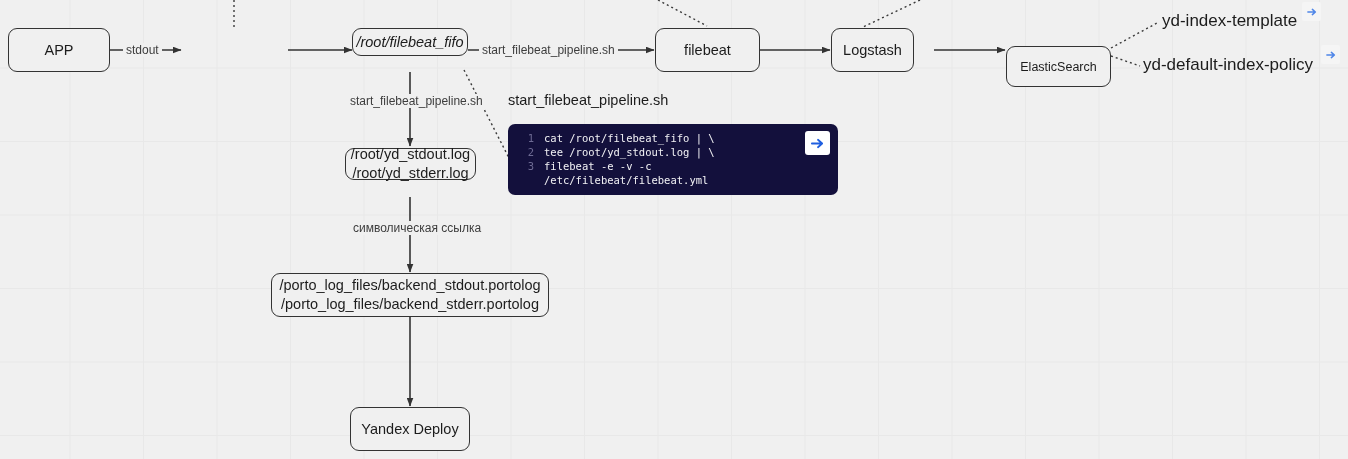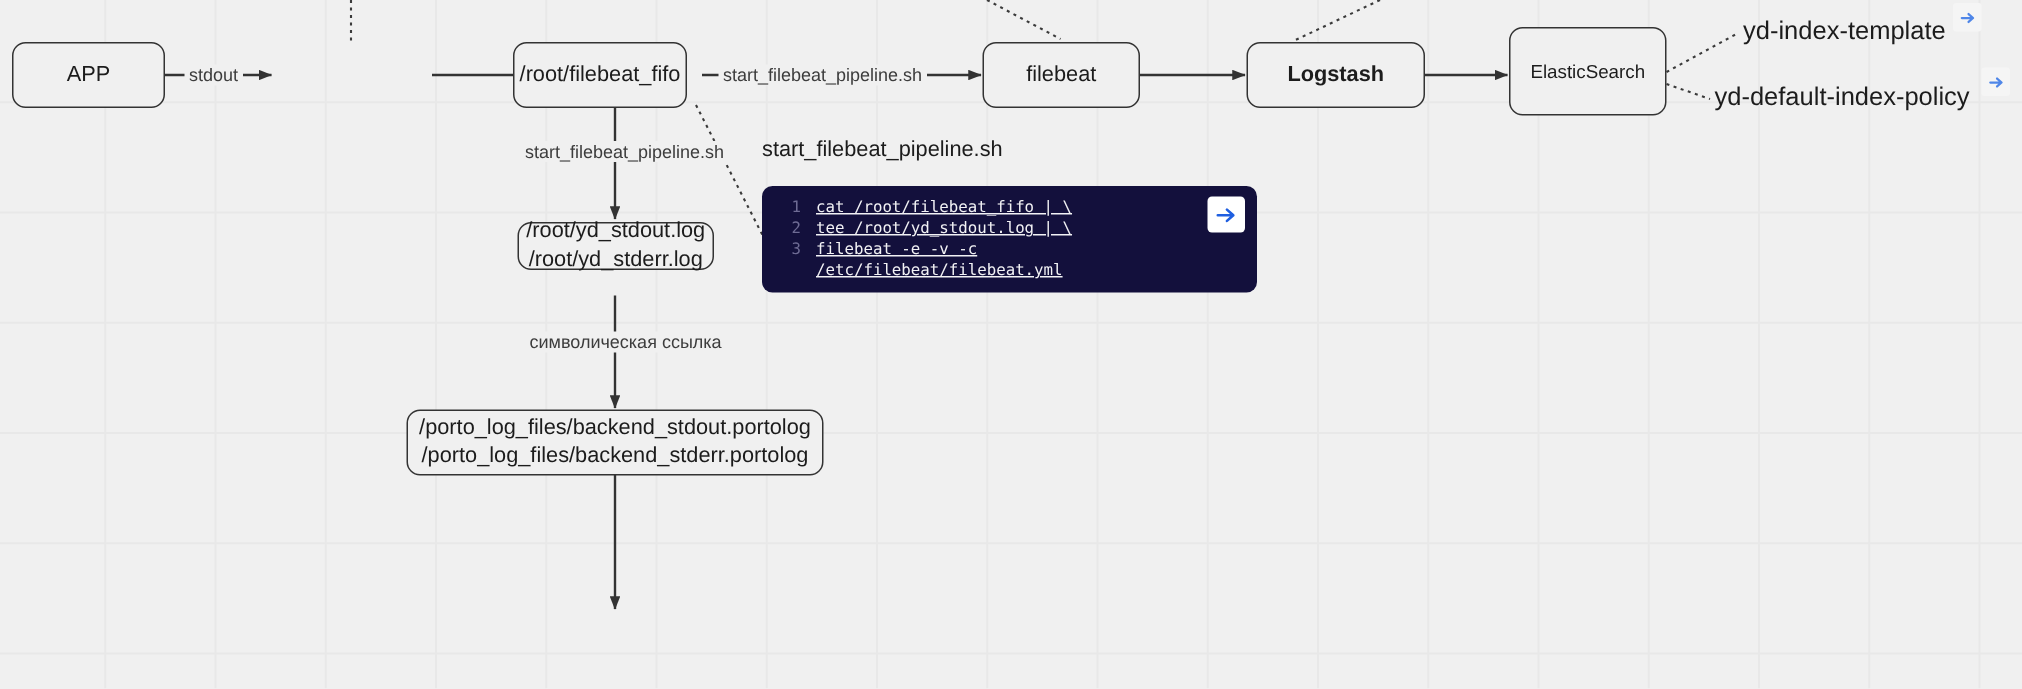--- a/index.html
+++ b/index.html
@@ -103,21 +103,20 @@
     width: 36px;
     text-align: right;
     color: #6e6b94;
     flex: 0 0 36px;
     padding-right: 10px;
     box-sizing: border-box;
   }
   .ctext {
     color: #f2f2f5;
     white-space: pre;
-    text-decoration: underline;
   }
   .code-copy-btn {
     position: absolute;
     right: 8px;
     top: 7px;
     width: 25px;
     height: 24px;
     background: #ffffff;
     border-radius: 3px;
     display: flex;
@@ -159,46 +158,49 @@
     <line x1="1111" y1="48" x2="1157" y2="23" stroke="#3a3a3a" stroke-width="1.4" stroke-dasharray="2 3"></line>
     <line x1="1111" y1="56" x2="1140" y2="66" stroke="#3a3a3a" stroke-width="1.4" stroke-dasharray="2 3"></line>
     <line x1="464" y1="70" x2="510" y2="160" stroke="#3a3a3a" stroke-width="1.4" stroke-dasharray="2 3"></line>
   </svg>
 
   <div class="node" style="left:8px; top:28px; width:102px; height:44px;">
     <span>APP</span>
   </div>
 
 
-  <div class="node" style="left:342px; top:28px; width:116px; height:44px;">
+  <div class="node" style="left:352px; top:28px; width:116px; height:28px;font-style:italic;">
     <span>/root/filebeat_fifo</span>
   </div>
 
   <div class="node" style="left:655px; top:28px; width:105px; height:44px;">
     <span>filebeat</span>
   </div>
 
-  <div class="node" style="left:831px; top:28px; width:119px; height:44px;font-weight:bold;">
+  <div class="node" style="left:831px; top:28px; width:83px; height:44px;">
     <span>Logstash</span>
   </div>
 
-  <div class="node small-label" style="left:1006px; top:18px; width:105px; height:59px;">
+  <div class="node small-label" style="left:1006px; top:46px; width:105px; height:41px;">
     <span>ElasticSearch</span>
   </div>
 
   <div class="node" style="left:345px; top:148px; width:131px; height:32px;">
     <span>/root/yd_stdout.log</span>
     <span>/root/yd_stderr.log</span>
   </div>
 
   <div class="node" style="left:271px; top:273px; width:278px; height:44px;">
     <span>/porto_log_files/backend_stdout.portolog</span>
     <span>/porto_log_files/backend_stderr.portolog</span>
   </div>
 
+  <div class="node" style="left:350px; top:407px; width:120px; height:44px;">
+    <span>Yandex Deploy</span>
+  </div>
 
   <div class="edge-label" style="left:123px; top:43px;">stdout</div>
   <div class="edge-label" style="left:479px; top:43px;">start_filebeat_pipeline.sh</div>
   <div class="edge-label" style="left:347px; top:94px;">start_filebeat_pipeline.sh</div>
   <div class="edge-label" style="left:350px; top:221px;">символическая ссылка</div>
 
   <div class="free-label" style="left:508px; top:92px;">start_filebeat_pipeline.sh</div>
 
   <div class="code-block">
     <div class="code-rows">

